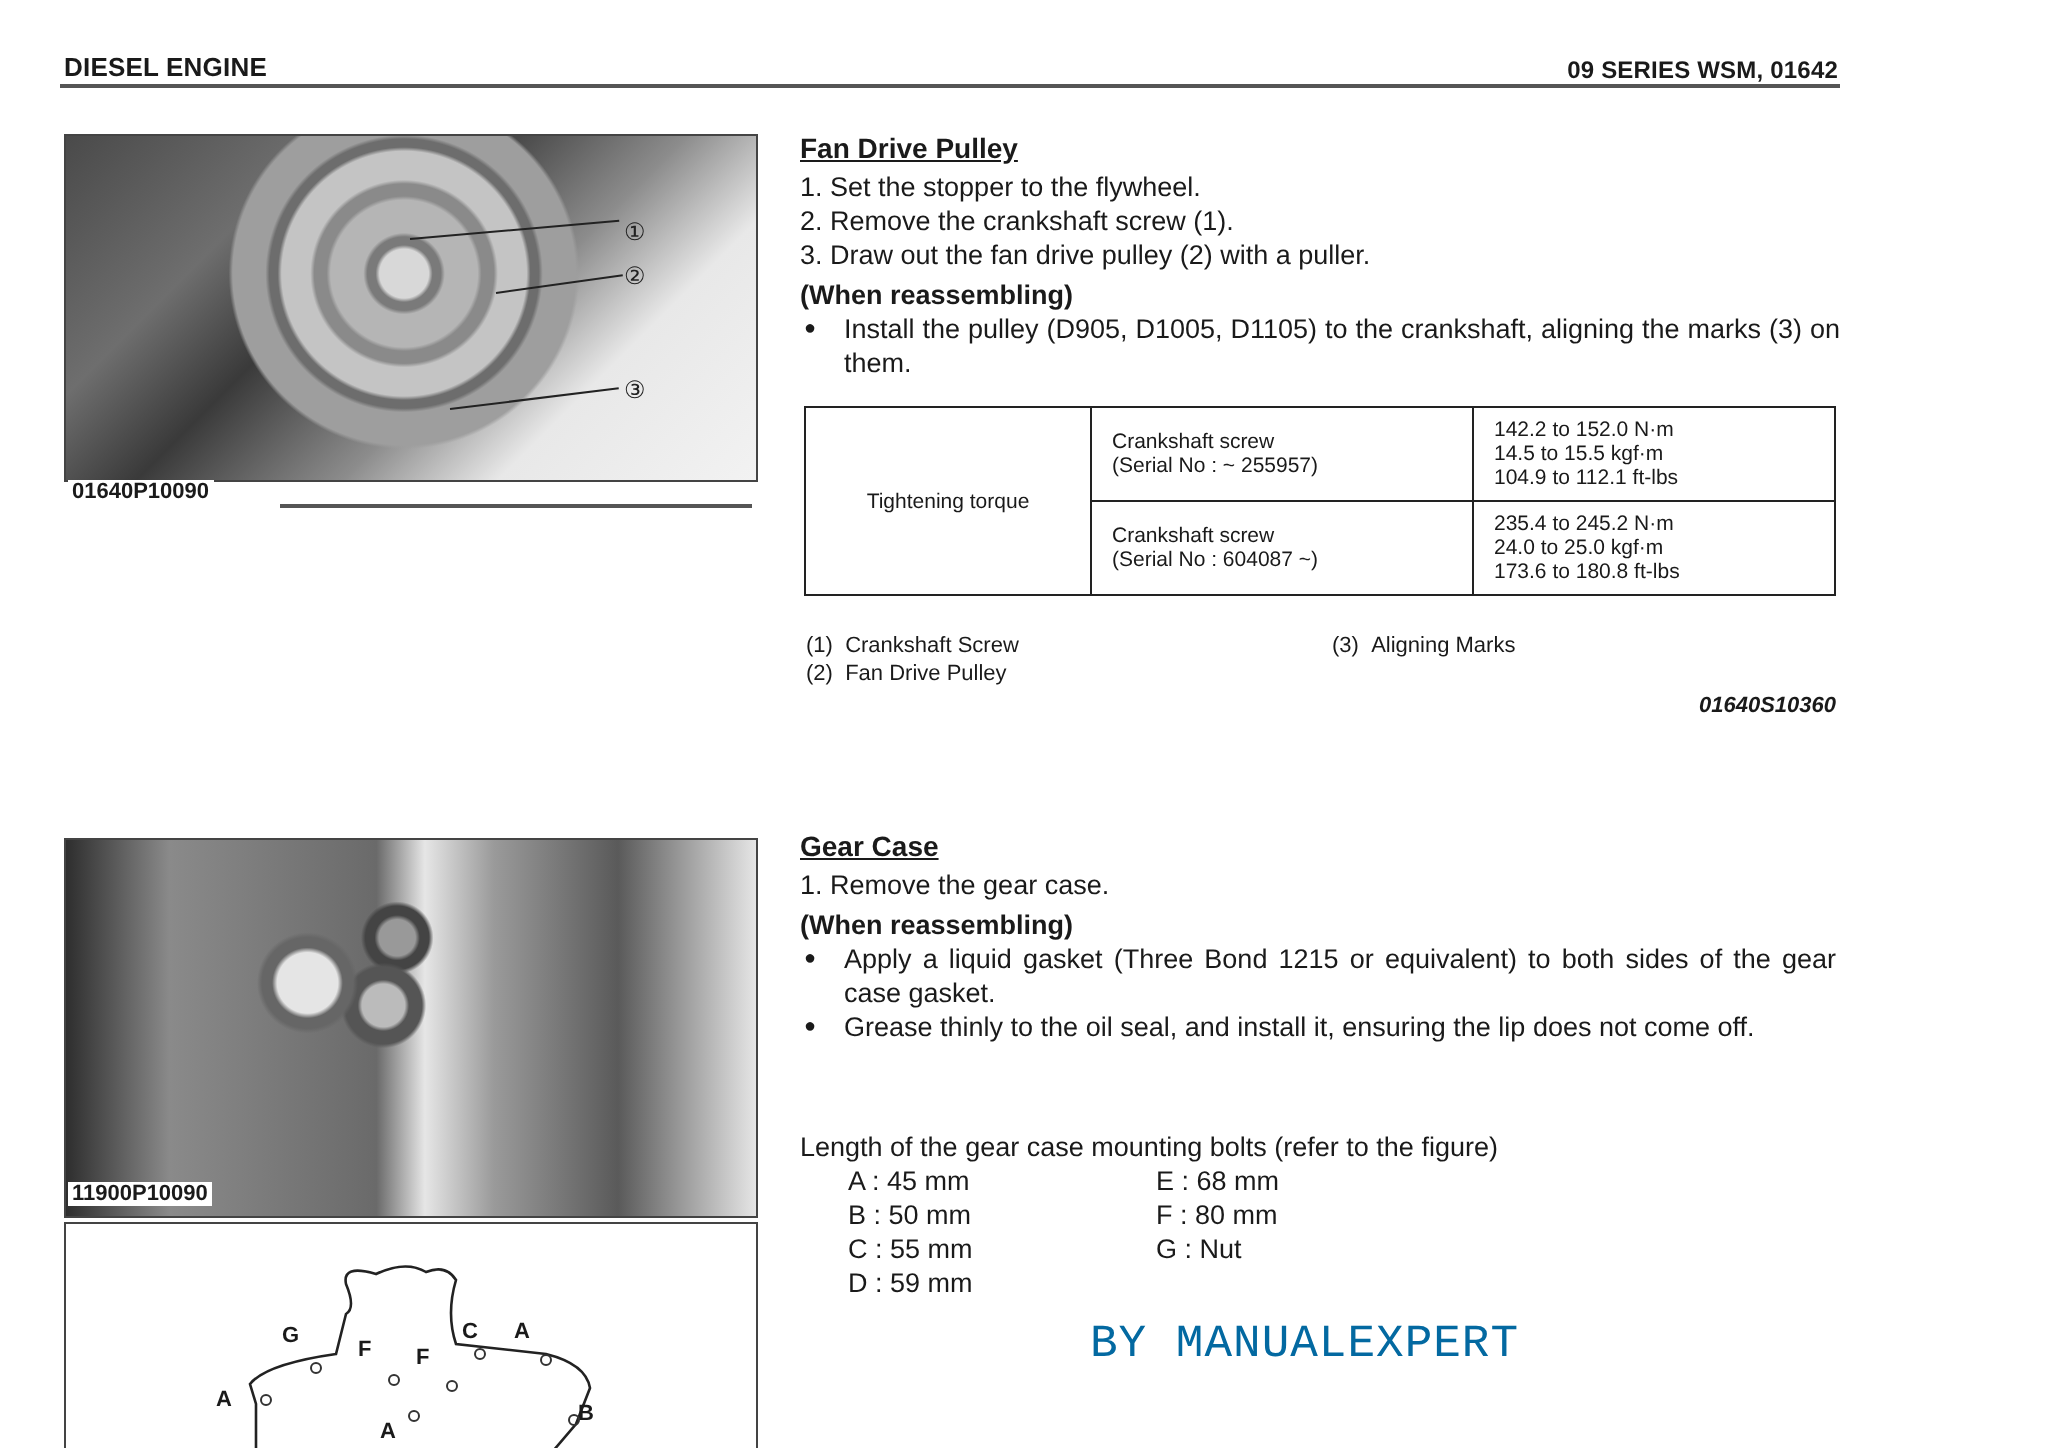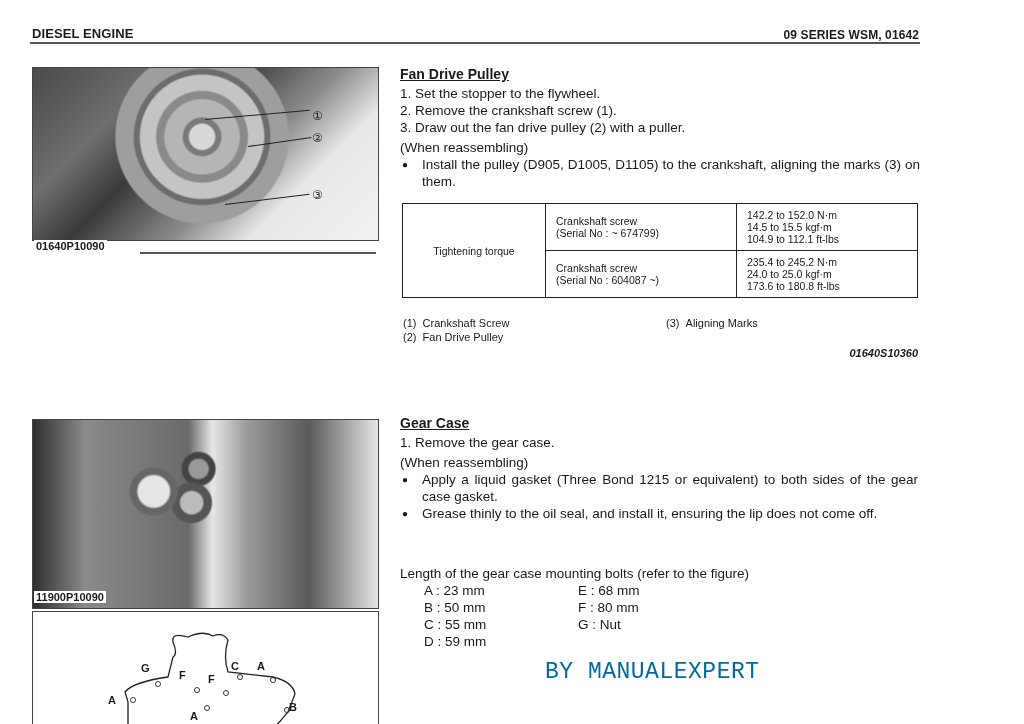--- a/index.html
+++ b/index.html
@@ -20,21 +20,21 @@
       radial-gradient(circle at 49% 40%, #d8d8d8 0 6%, #7a7a7a 7% 9%, #b5b5b5 10% 18%, #8a8a8a 19% 22%, #c4c4c4 23% 30%, #6d6d6d 31% 33%, #9e9e9e 34% 42%, transparent 43%),
       linear-gradient(135deg, #4a4a4a 0%, #6e6e6e 25%, #3a3a3a 40%, #8c8c8c 60%, #e8e8e8 75%, #f2f2f2 100%);
   }
   .cap-img1 { left:34px; top:240px; font-size:11px; font-weight:bold; background:#fff; padding:0 2px; }
   .underline1 { left:140px; top:252px; width:236px; height:2px; background:#555; }
   .callout { font-size:12px; color:#222; }
   .line { height:1px; background:#222; transform-origin:left center; }
 
   .sec-title { font-weight:bold; font-size:14px; text-decoration:underline; }
   .body-text { font-size:13.5px; line-height:17px; }
-  .bold { font-weight:normal; }
+  .bold { font-weight:bold; }
   ol.steps { margin:0; padding:0; list-style:none; }
   ol.steps li { margin:0; }
   .bullet { position:relative; padding-left:22px; text-align:justify; }
   .bullet:before { content:"\25CF"; position:absolute; left:2px; top:0; font-size:10px; }
 
   table.torque { border-collapse:collapse; font-size:10.5px; line-height:12px; }
   table.torque td { border:1.5px solid #222; padding:2px 10px; vertical-align:middle; }
   .legend { font-size:11px; line-height:14px; }
   .docid { font-size:11px; font-style:italic; font-weight:bold; }
 
@@ -77,21 +77,21 @@
   <div class="bold" style="margin-top:3px;">(When reassembling)</div>
   <div class="bullet">Install the pulley (D905, D1005, D1105) to the crankshaft, aligning the marks (3) on them.</div>
 </div>
 
 <table class="abs torque" style="left:402px;top:203px;width:516px;">
   <tbody>
       <tr>
     <td rowspan="2" style="width:122px;text-align:center;">Tightening torque</td>
     <td style="width:170px;height:42px;">
       <div>Crankshaft screw</div>
-      <div>(Serial No : ~ 674799)</div>
+      <div>(Serial No : ~ 255957)</div>
     </td>
     <td>
       <div>142.2 to 152.0 N·m</div>
       <div>14.5 to 15.5 kgf·m</div>
       <div>104.9 to 112.1 ft-lbs</div>
     </td>
   </tr>
   <tr>
     <td style="height:42px;">
       <div>Crankshaft screw</div>
@@ -147,21 +147,21 @@
   <ol class="steps">
     <li>1. Remove the gear case.</li>
   </ol>
   <div class="bold" style="margin-top:3px;">(When reassembling)</div>
   <div class="bullet">Apply a liquid gasket (Three Bond 1215 or equivalent) to both sides of the gear case gasket.</div>
   <div class="bullet">Grease thinly to the oil seal, and install it, ensuring the lip does not come off.</div>
 </div>
 
 <div class="abs body-text" style="left:400px;top:565px;">Length of the gear case mounting bolts (refer to the figure)</div>
 <div class="abs body-text" style="left:424px;top:582px;">
-  <div>A : 23 mm</div>
+  <div>A : 45 mm</div>
   <div>B : 50 mm</div>
   <div>C : 55 mm</div>
   <div>D : 59 mm</div>
 </div>
 <div class="abs body-text" style="left:578px;top:582px;">
   <div>E : 68 mm</div>
   <div>F : 80 mm</div>
   <div>G : Nut</div>
 </div>
 

